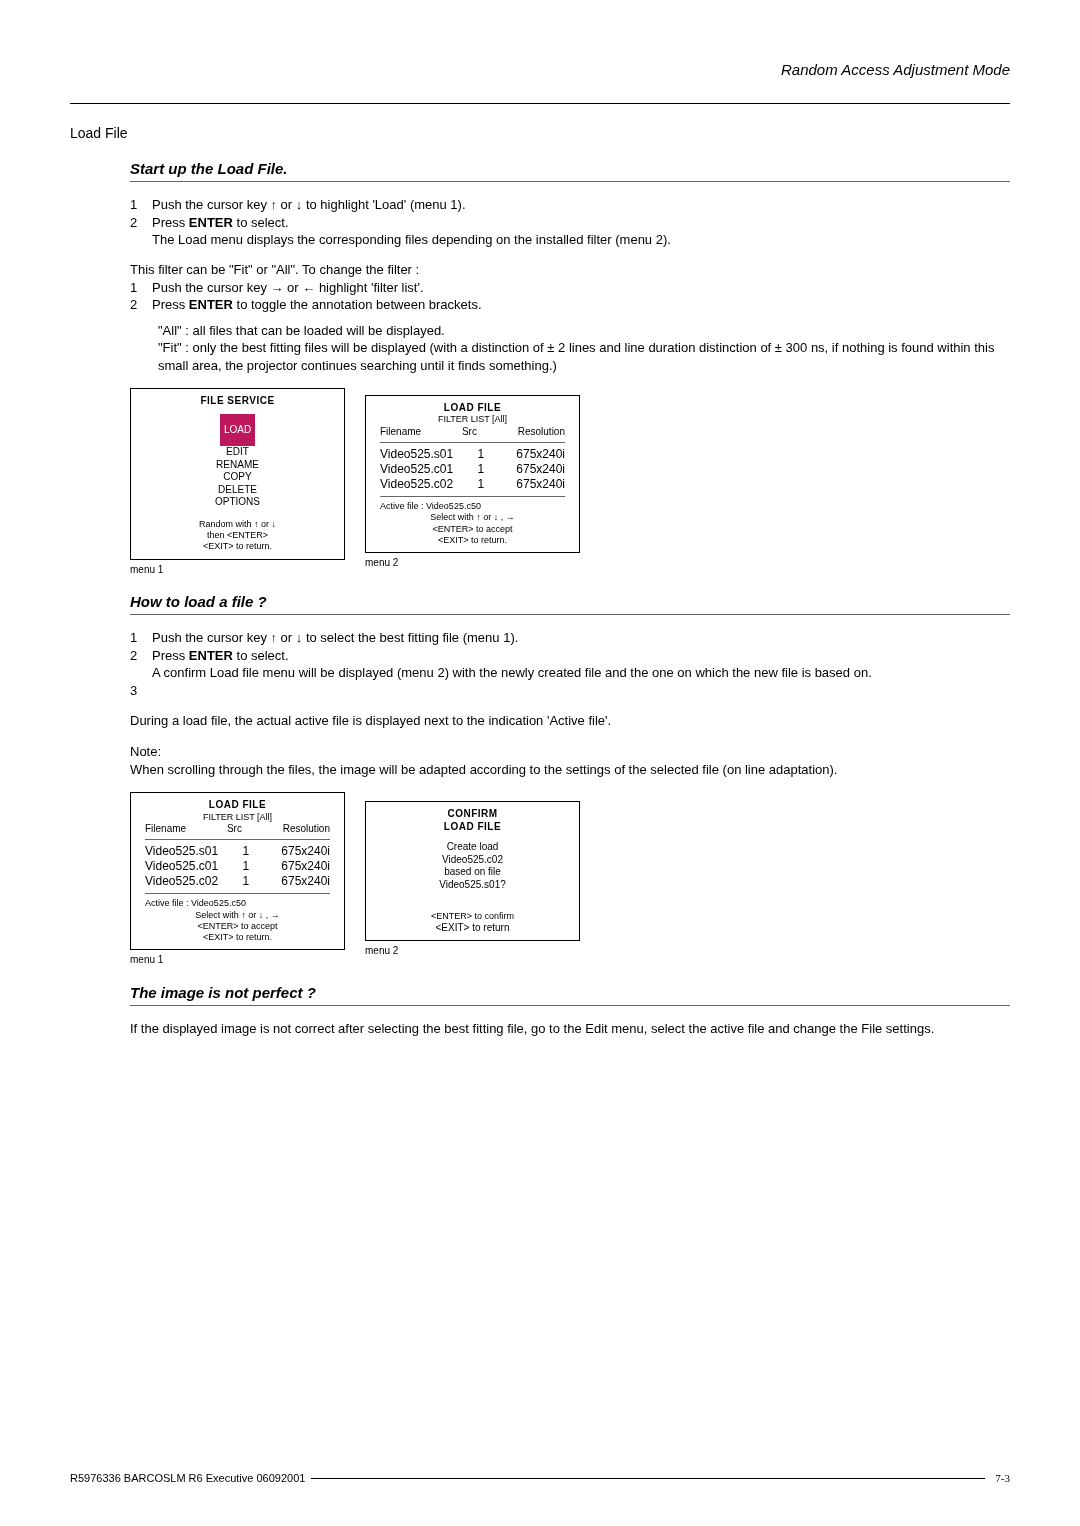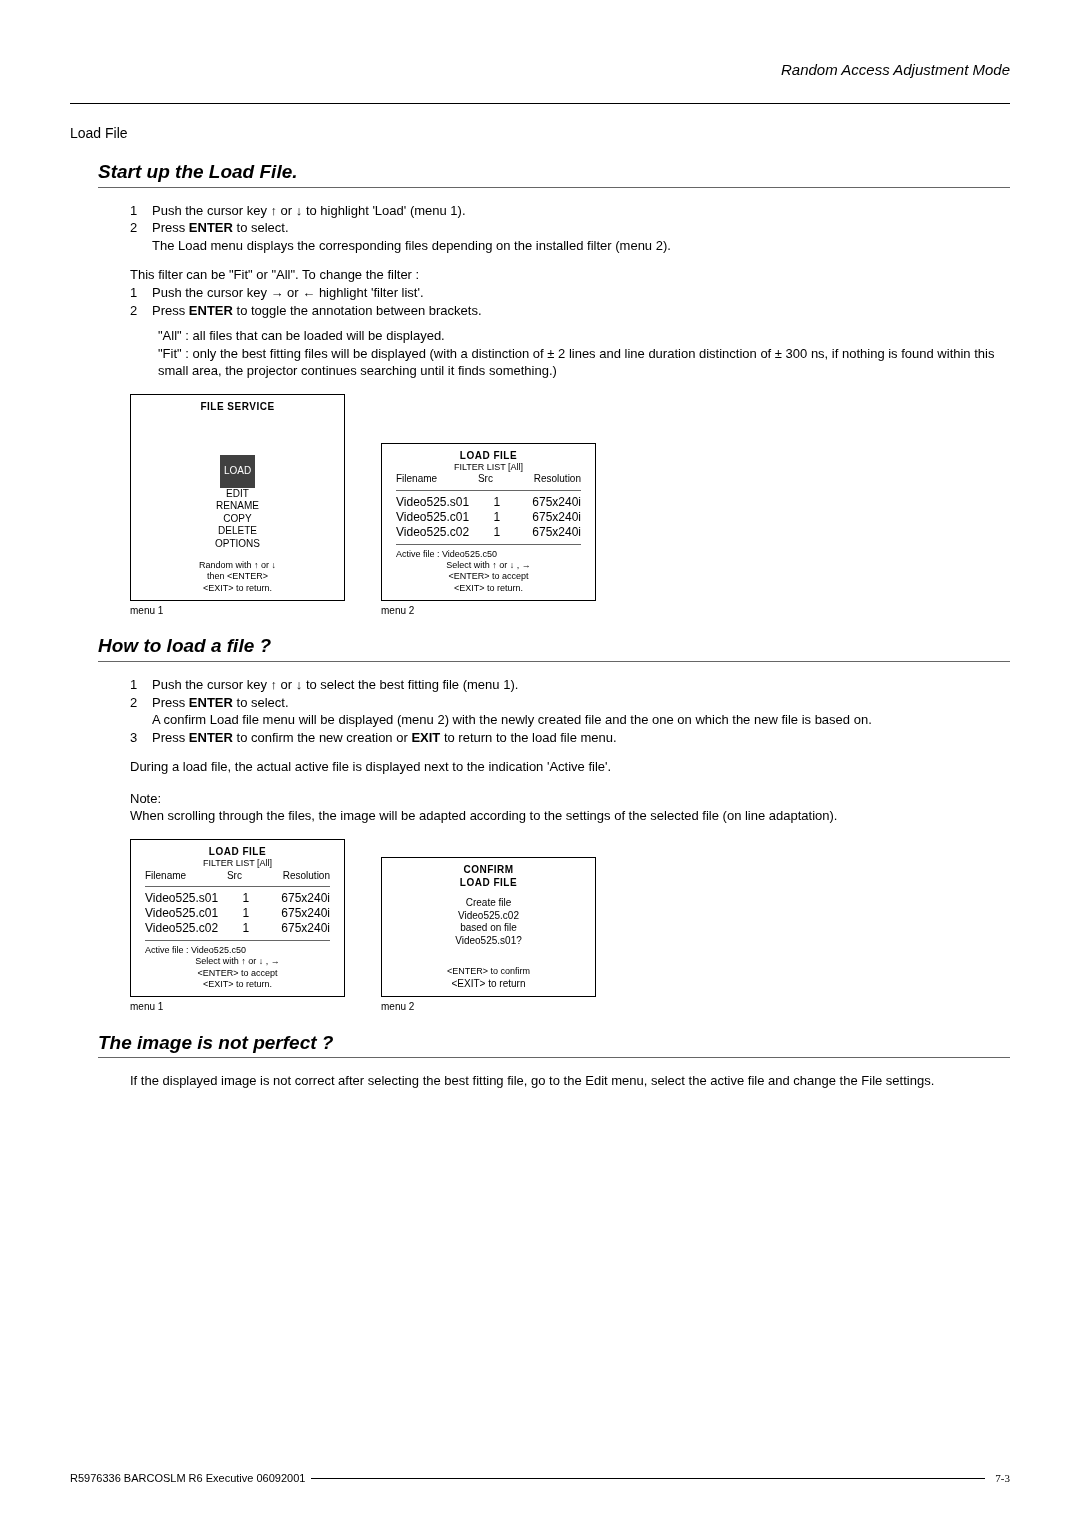--- a/index.html
+++ b/index.html
@@ -23,63 +23,63 @@
     margin-bottom: 20px;
   }
   .section-label {
     font-size: 14px;
     margin-top: 14px;
     margin-bottom: 10px;
   }
   .subhead {
     font-weight: bold;
     font-style: italic;
-    font-size: 19px;
-    margin-left: 28px;
+    font-size: 15px;
+    margin-left: 60px;
     padding-bottom: 2px;
     border-bottom: 1px solid #666;
     margin-top: 16px;
     margin-bottom: 14px;
   }
   .body-block {
     margin-left: 60px;
   }
   .num-list { list-style: none; padding: 0; }
   .num-list li { display: flex; }
   .num-list li .num { width: 22px; flex-shrink: 0; }
   .indent-after-num { margin-left: 22px; }
   .para { margin-top: 12px; }
   .quoted-block { margin-left: 28px; margin-top: 8px; }
   .note-label { margin-top: 14px; }
   .menus-row {
     display: flex;
-    gap: 36px;
+    gap: 20px;
     margin-top: 14px;
-    align-items: flex-end;
+    align-items: center;
   }
   .menu-col { }
   .menu-box {
     border: 1px solid #000;
     width: 215px;
     padding: 6px 6px 6px 6px;
     font-size: 10px;
     font-family: Arial, sans-serif;
     text-align: center;
     line-height: 1.25;
   }
   .menu-box .title { font-weight: bold; letter-spacing: 0.5px; font-size: 10px; }
   .menu-box .row3 { display: flex; justify-content: space-between; padding: 0 8px; font-size: 10px; }
   .menu-box .divider { border-top: 1px solid #666; margin: 4px 8px; }
   .menu-box .left { text-align: left; padding-left: 8px; }
   .menu-box .filelist { text-align: left; padding: 0 8px; }
   .menu-box .filelist .frow { display: flex; justify-content: space-between; font-size: 12px; }
   .menu-box .frow .c1 { width: 90px; }
   .menu-box .frow .c2 { width: 20px; }
   .menu-box .frow .c3 { width: 60px; text-align: right; }
-  .hlt { background: #404040; color: #fff; padding: 10px 4px; display: inline-block; margin-top: 36px; }
+  .hlt { background: #be185d; color: #fff; padding: 10px 4px; display: inline-block; }
   .menu-caption { font-size: 10px; margin-top: 3px; }
   .footer-region {
     position: absolute;
     bottom: 40px;
     left: 70px;
     right: 70px;
     font-size: 11px;
     display: flex;
     align-items: center;
   }
@@ -193,21 +193,20 @@
     </li>
     <li>
       <span class="num">2</span>
       <span><span>Press </span><b>ENTER</b><span> to select.</span></span>
     </li>
   </ol>
   <div class="indent-after-num">A confirm Load file menu will be displayed (menu 2) with the newly created file and the one on which the new file is based on.</div>
   <ol class="num-list">
     <li>
       <span class="num">3</span>
-      <span><span>Press </span><b>ENTER</b><span> to confirm the new creation or </span><b>EXIT</b><span> to return to the load file menu.</span></span>
     </li>
   </ol>
 
   <div class="para">During a load file, the actual active file is displayed next to the indication 'Active file'.</div>
 
   <div class="note-label">Note:</div>
   <div>When scrolling through the files, the image will be adapted according to the settings of the selected file (on line adaptation).</div>
 
   <div class="menus-row">
     <div class="menu-col">
@@ -243,21 +242,21 @@
         <div style="font-size:9px">&lt;ENTER&gt;  to  accept</div>
         <div style="font-size:9px">&lt;EXIT&gt;  to  return.</div>
       </div>
       <div class="menu-caption">menu 1</div>
     </div>
     <div class="menu-col">
       <div class="menu-box" style="min-height:140px; display:flex; flex-direction:column;">
         <div class="title">CONFIRM</div>
         <div class="title">LOAD FILE</div>
         <div style="height:8px"></div>
-        <div>Create  file</div>
+        <div>Create  load</div>
         <div>Video525.c02</div>
         <div>based  on  file</div>
         <div>Video525.s01?</div>
         <div style="flex:1"></div>
         <div style="font-size:9px">&lt;ENTER&gt;  to  confirm</div>
         <div style="font-size:10px">&lt;EXIT&gt;  to  return</div>
       </div>
       <div class="menu-caption">menu 2</div>
     </div>
   </div>

